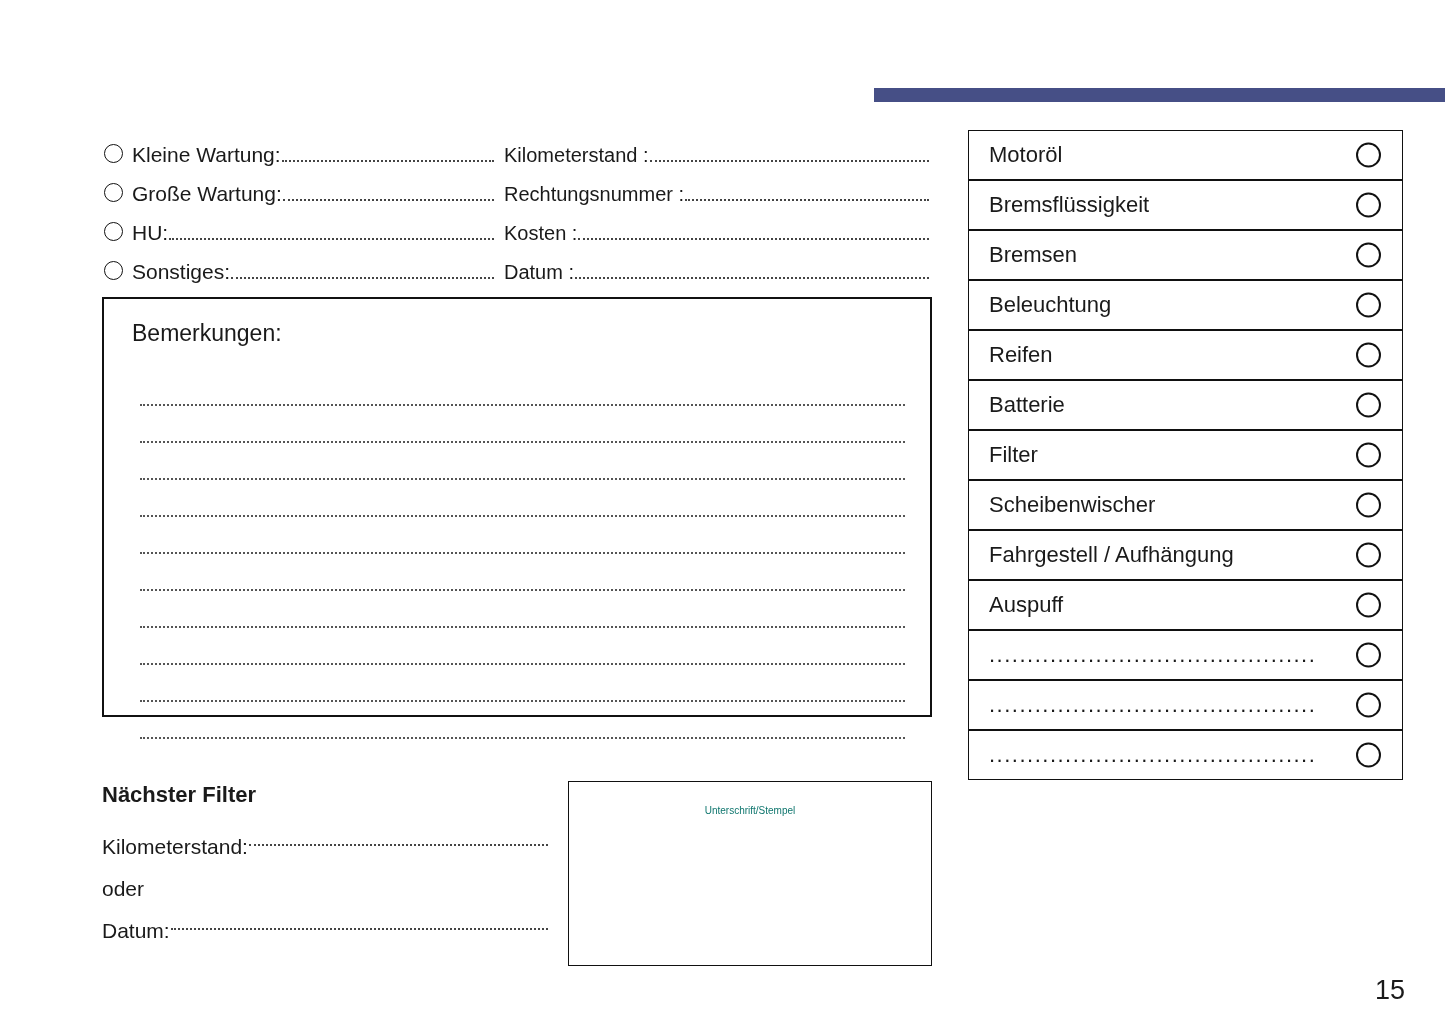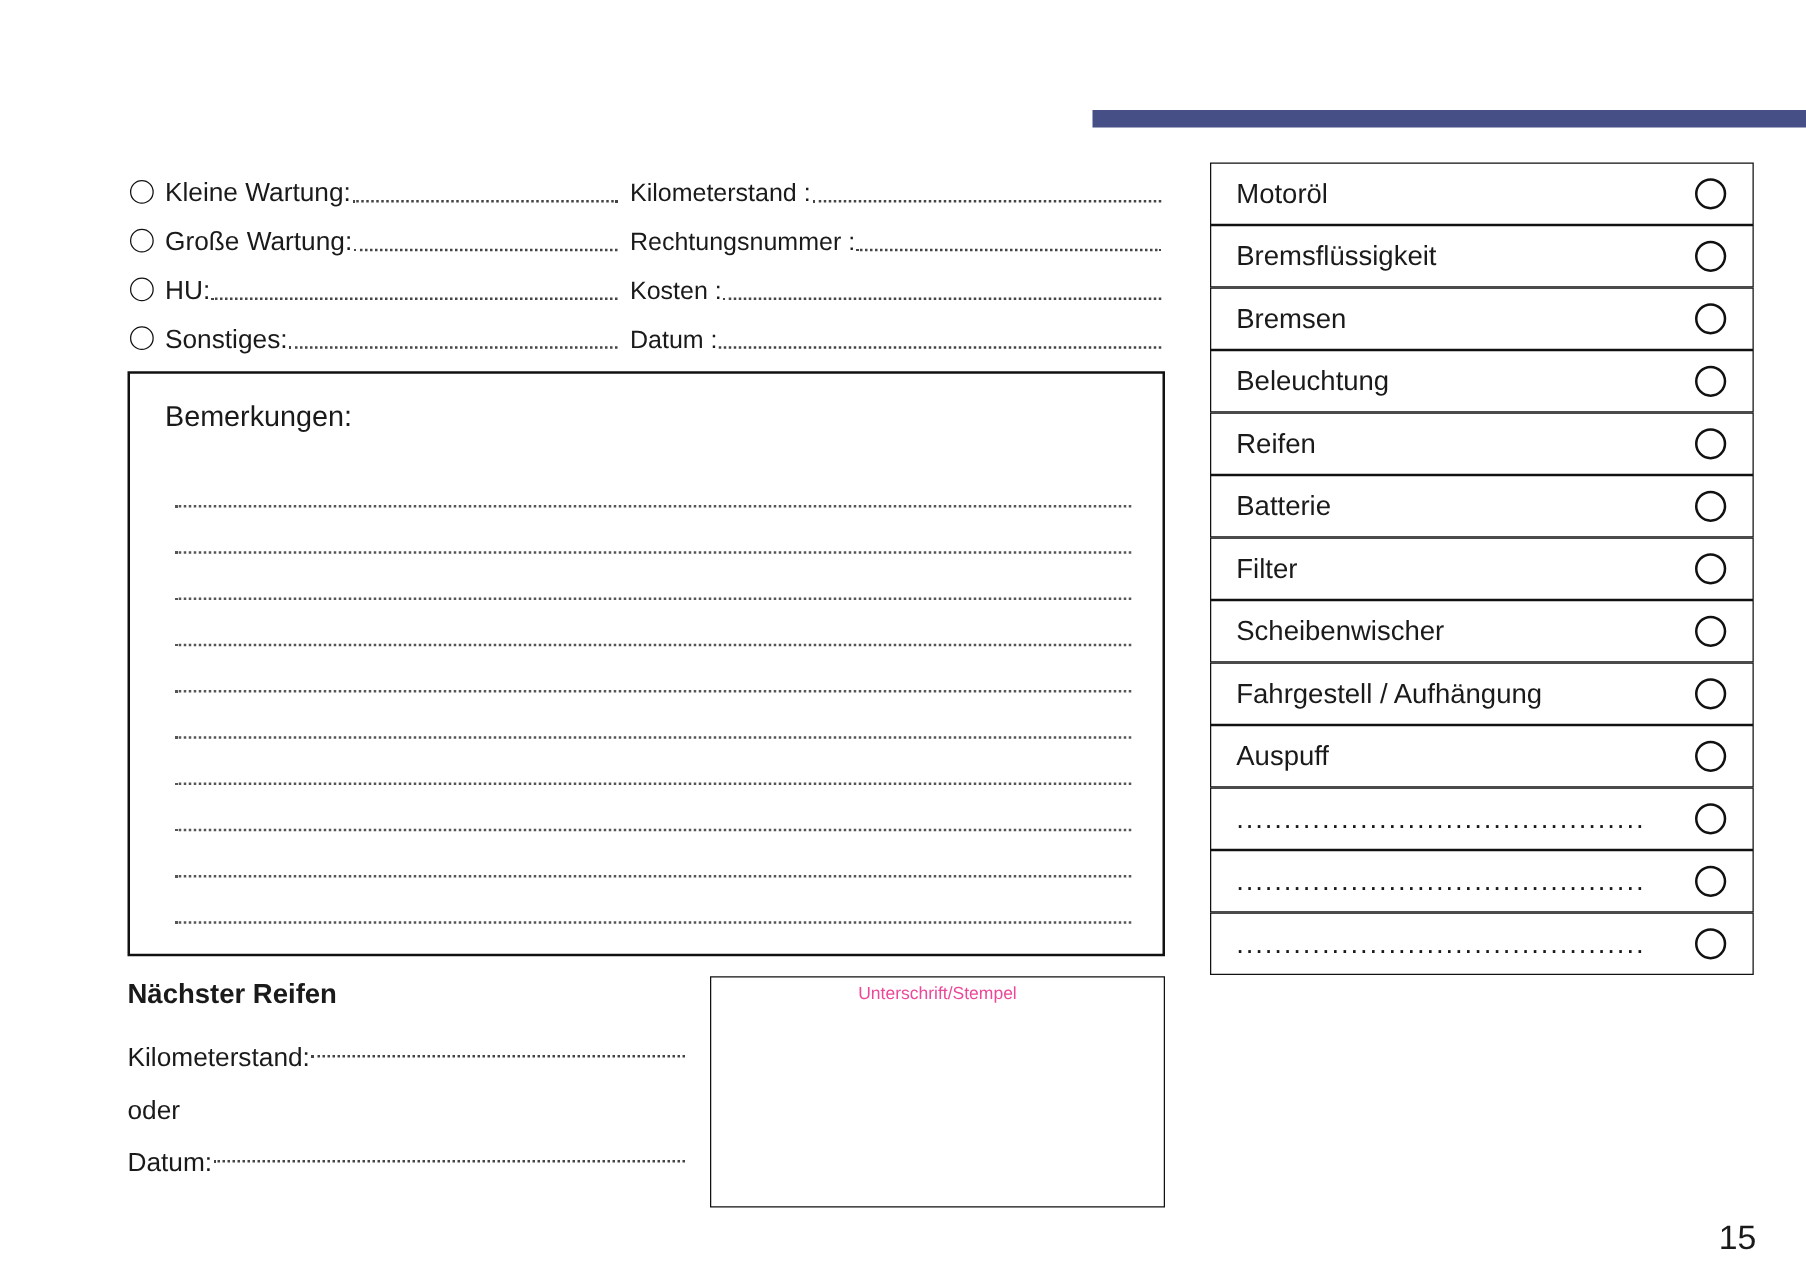--- a/index.html
+++ b/index.html
@@ -78,21 +78,21 @@
     line-height: 24px;
     white-space: nowrap;
   }
 
   
   .remarks-box {
     position: absolute;
     left: 102px;
     top: 297px;
     width: 830px;
-    height: 468px;
+    height: 420px;
     border: 2px solid #111;
     box-sizing: border-box;
   }
   .remarks-title {
     position: absolute;
     left: 28px;
     top: 21px;
     font-size: 23px;
   }
   .remarks-lines {
@@ -140,26 +140,26 @@
     position: absolute;
     left: 568px;
     top: 781px;
     width: 364px;
     height: 185px;
     border: 1.6px solid #111;
     box-sizing: border-box;
   }
   .sig-caption {
     position: absolute;
-    top: 4px;
+    top: 23px;
     left: 0;
     width: 100%;
     text-align: center;
-    font-size: 14px;
-    color: #ec4899;
+    font-size: 10px;
+    color: #0f766e;
   }
 
   
   .right-list {
     position: absolute;
     left: 968px;
     top: 130px;
     width: 435px;
   }
   .right-item {
@@ -256,21 +256,21 @@
     <div class="remarks-line"></div>
     <div class="remarks-line"></div>
     <div class="remarks-line"></div>
     <div class="remarks-line"></div>
     <div class="remarks-line"></div>
     <div class="remarks-line"></div>
     <div class="remarks-line"></div>
   </div>
 </div>
 
-<div class="next-service-title">Nächster Reifen</div>
+<div class="next-service-title">Nächster Filter</div>
 <div class="ns-list">
   <div class="ns-row">
     <span class="ns-label">Kilometerstand:</span>
     <span class="dotfill"></span>
   </div>
   <div class="ns-row">
     <span class="ns-plain">oder</span>
   </div>
   <div class="ns-row">
     <span class="ns-label">Datum:</span>

